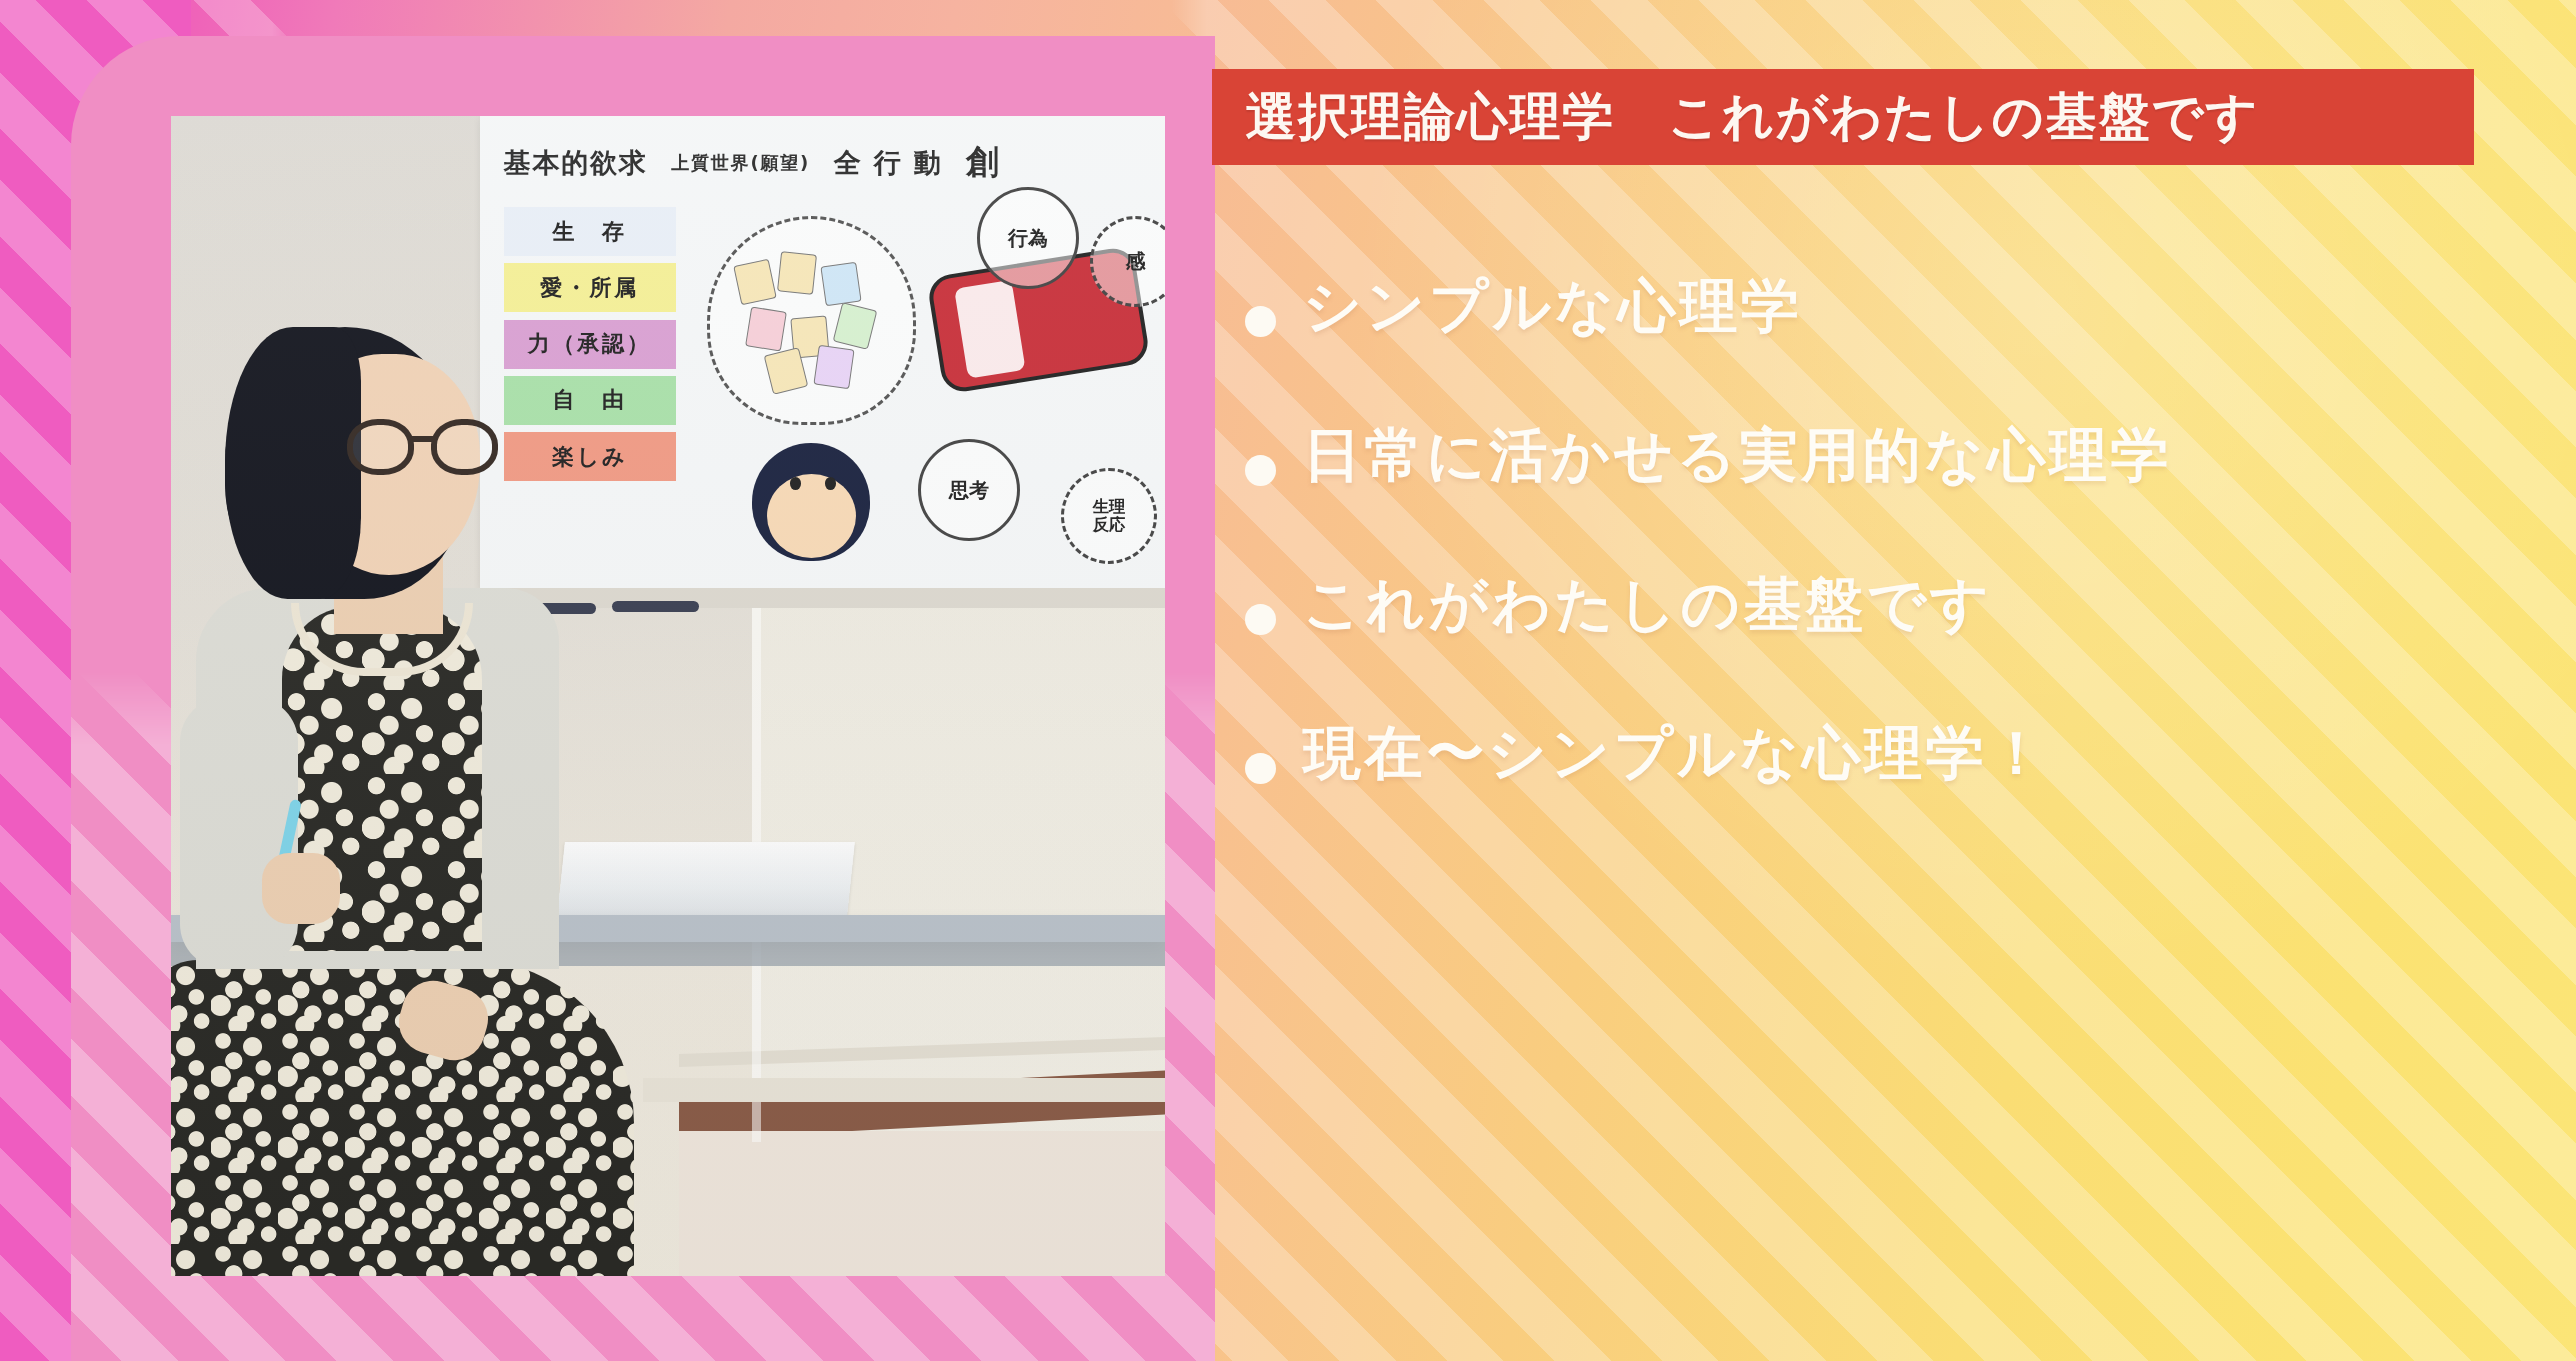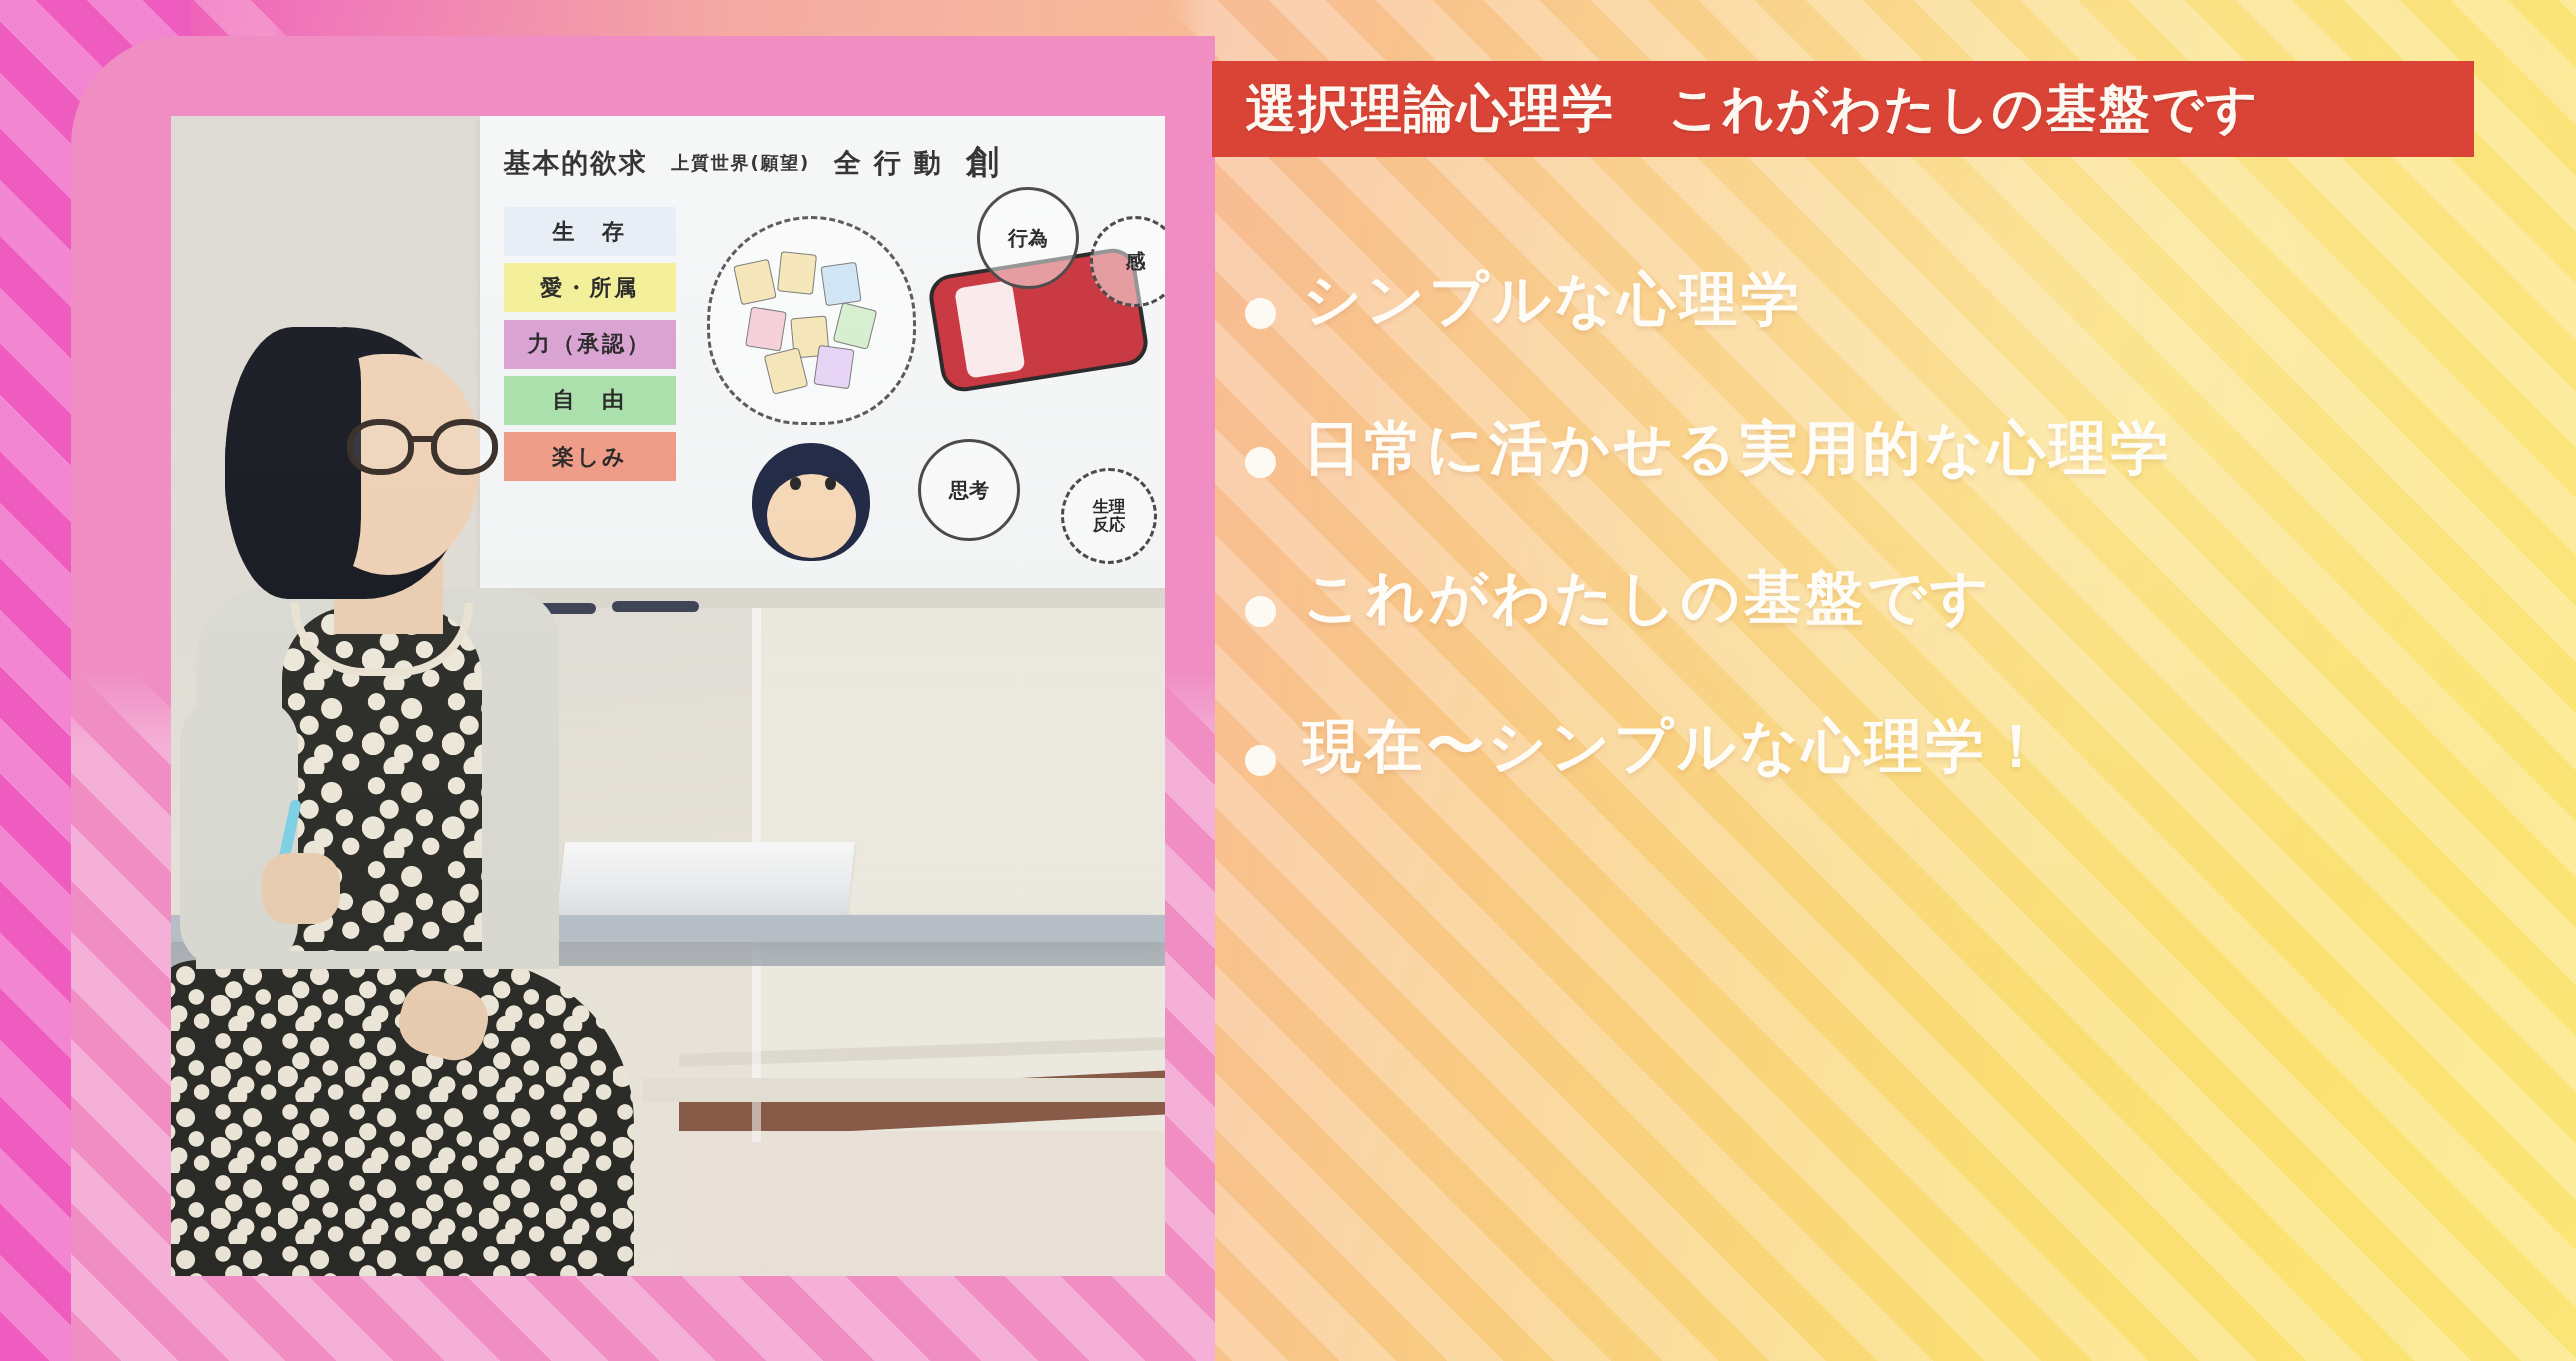--- a/index.html
+++ b/index.html
@@ -271,41 +271,41 @@
   .wm-hand-l { left:229px; top:868px; width:87px; height:73px; background:#eccfb2; border-radius:31px; transform:rotate(16deg); }
   .wm-pen { left:111px; top:683px; width:11px; height:87px; background:#7fd3e8; border-radius:5.4px; transform:rotate(12deg); }
 
   
   .photo-tint {
     position:absolute; inset:0; pointer-events:none;
     background:linear-gradient(180deg, rgba(255,255,255,0.06), rgba(0,0,0,0.03));
   }
 
   
-  .content { position:absolute; left:1207px; top:4px; width:1369px; height:1256px; }
+  .content { position:absolute; left:1207px; top:12px; width:1369px; height:1256px; }
 
   .title-bar {
     position:absolute; left:4.5px; top:57px; width:1262px; height:96px;
     background:#d94436;
     display:flex; align-items:center; padding-left:34px;
   }
   .title-text {
     color:#fdf7f1; font-size:51px; font-weight:700; letter-spacing:1.8px;
     white-space:pre; text-shadow:0 1.8px 1.8px rgba(0,0,0,0.10);
   }
 
   .bullets { position:absolute; left:38px; top:263px; width:1331px; }
   .bullet {
     display:flex; align-items:flex-start; gap:27px; margin-bottom:84px;
   }
   .bullet-dot {
     flex:0 0 auto; width:31px; height:31px; border-radius:50%;
     background:#fdfaf3; margin-top:31px;
   }
-  .bullet-lines { display:flex; flex-direction:column; gap:22px; }
+  .bullet-lines { display:flex; flex-direction:column; gap:22px;font-family:Liberation Serif, serif; }
   .bullet-line {
     color:#fefcf6; font-size:58px; font-weight:700; letter-spacing:3.6px;
     line-height:1.12; white-space:pre;
     text-shadow:0 2.7px 4.5px rgba(180,110,70,0.18);
   }
 </style>
 </head>
 <body>
 
 <div id="slide">

